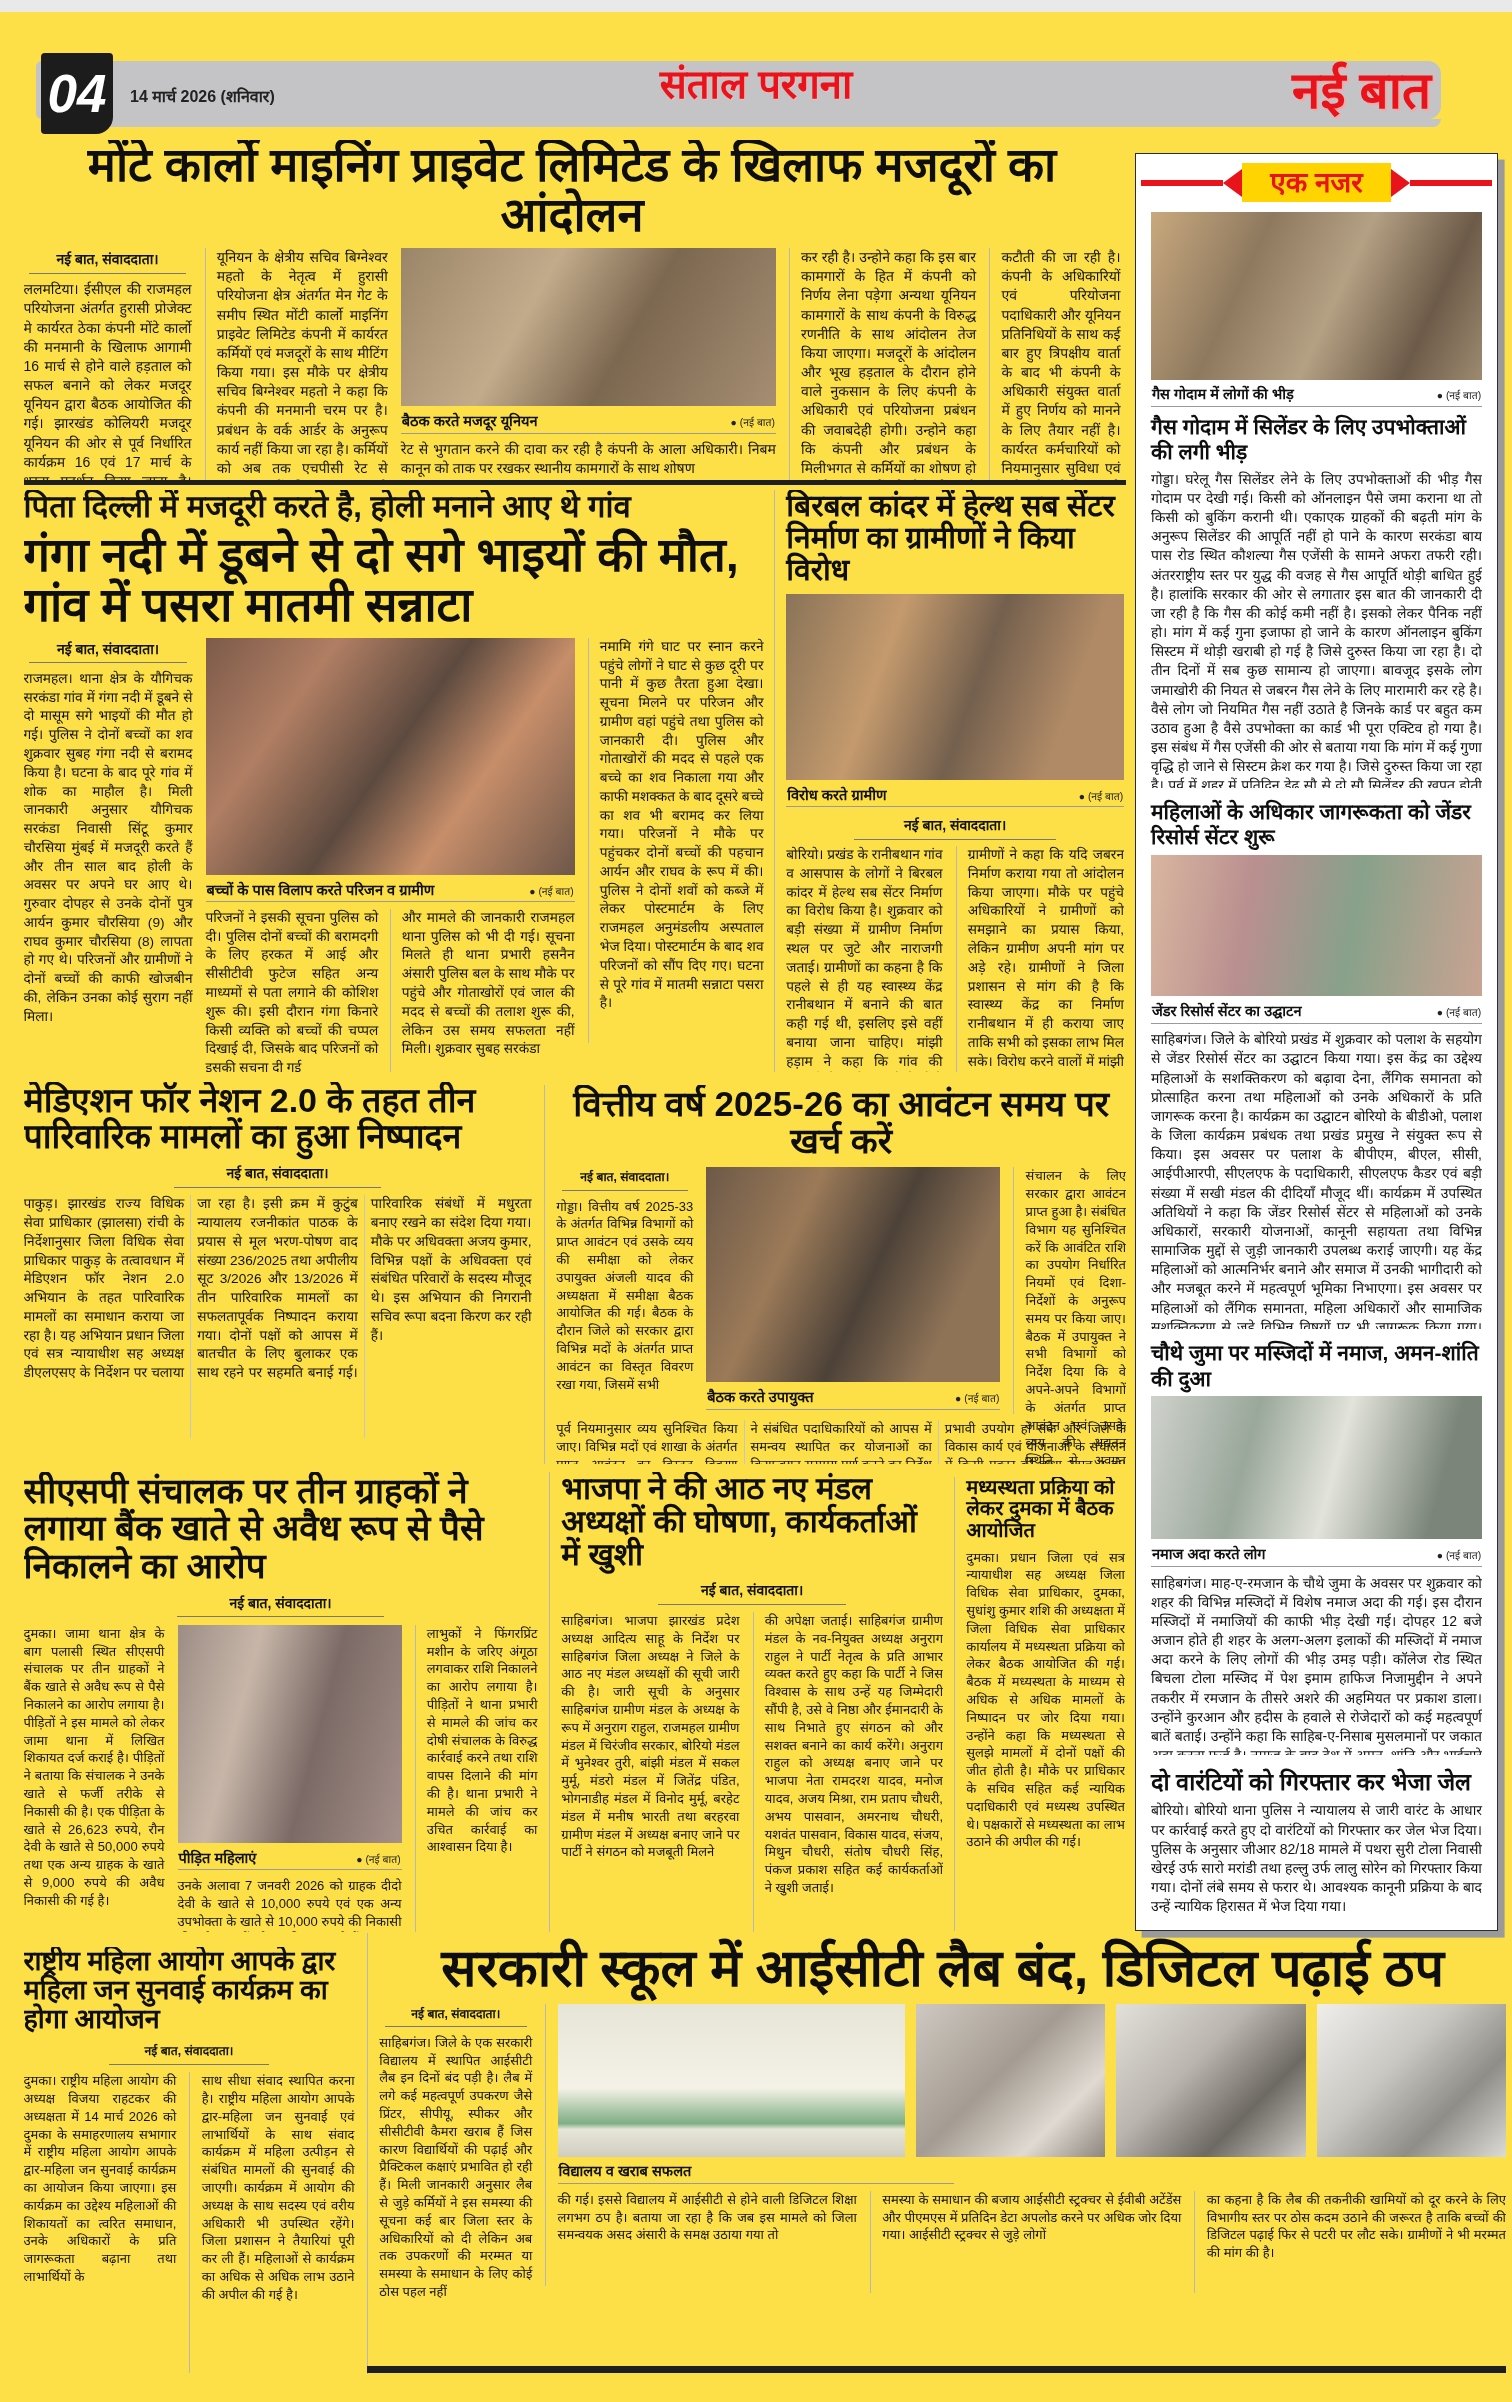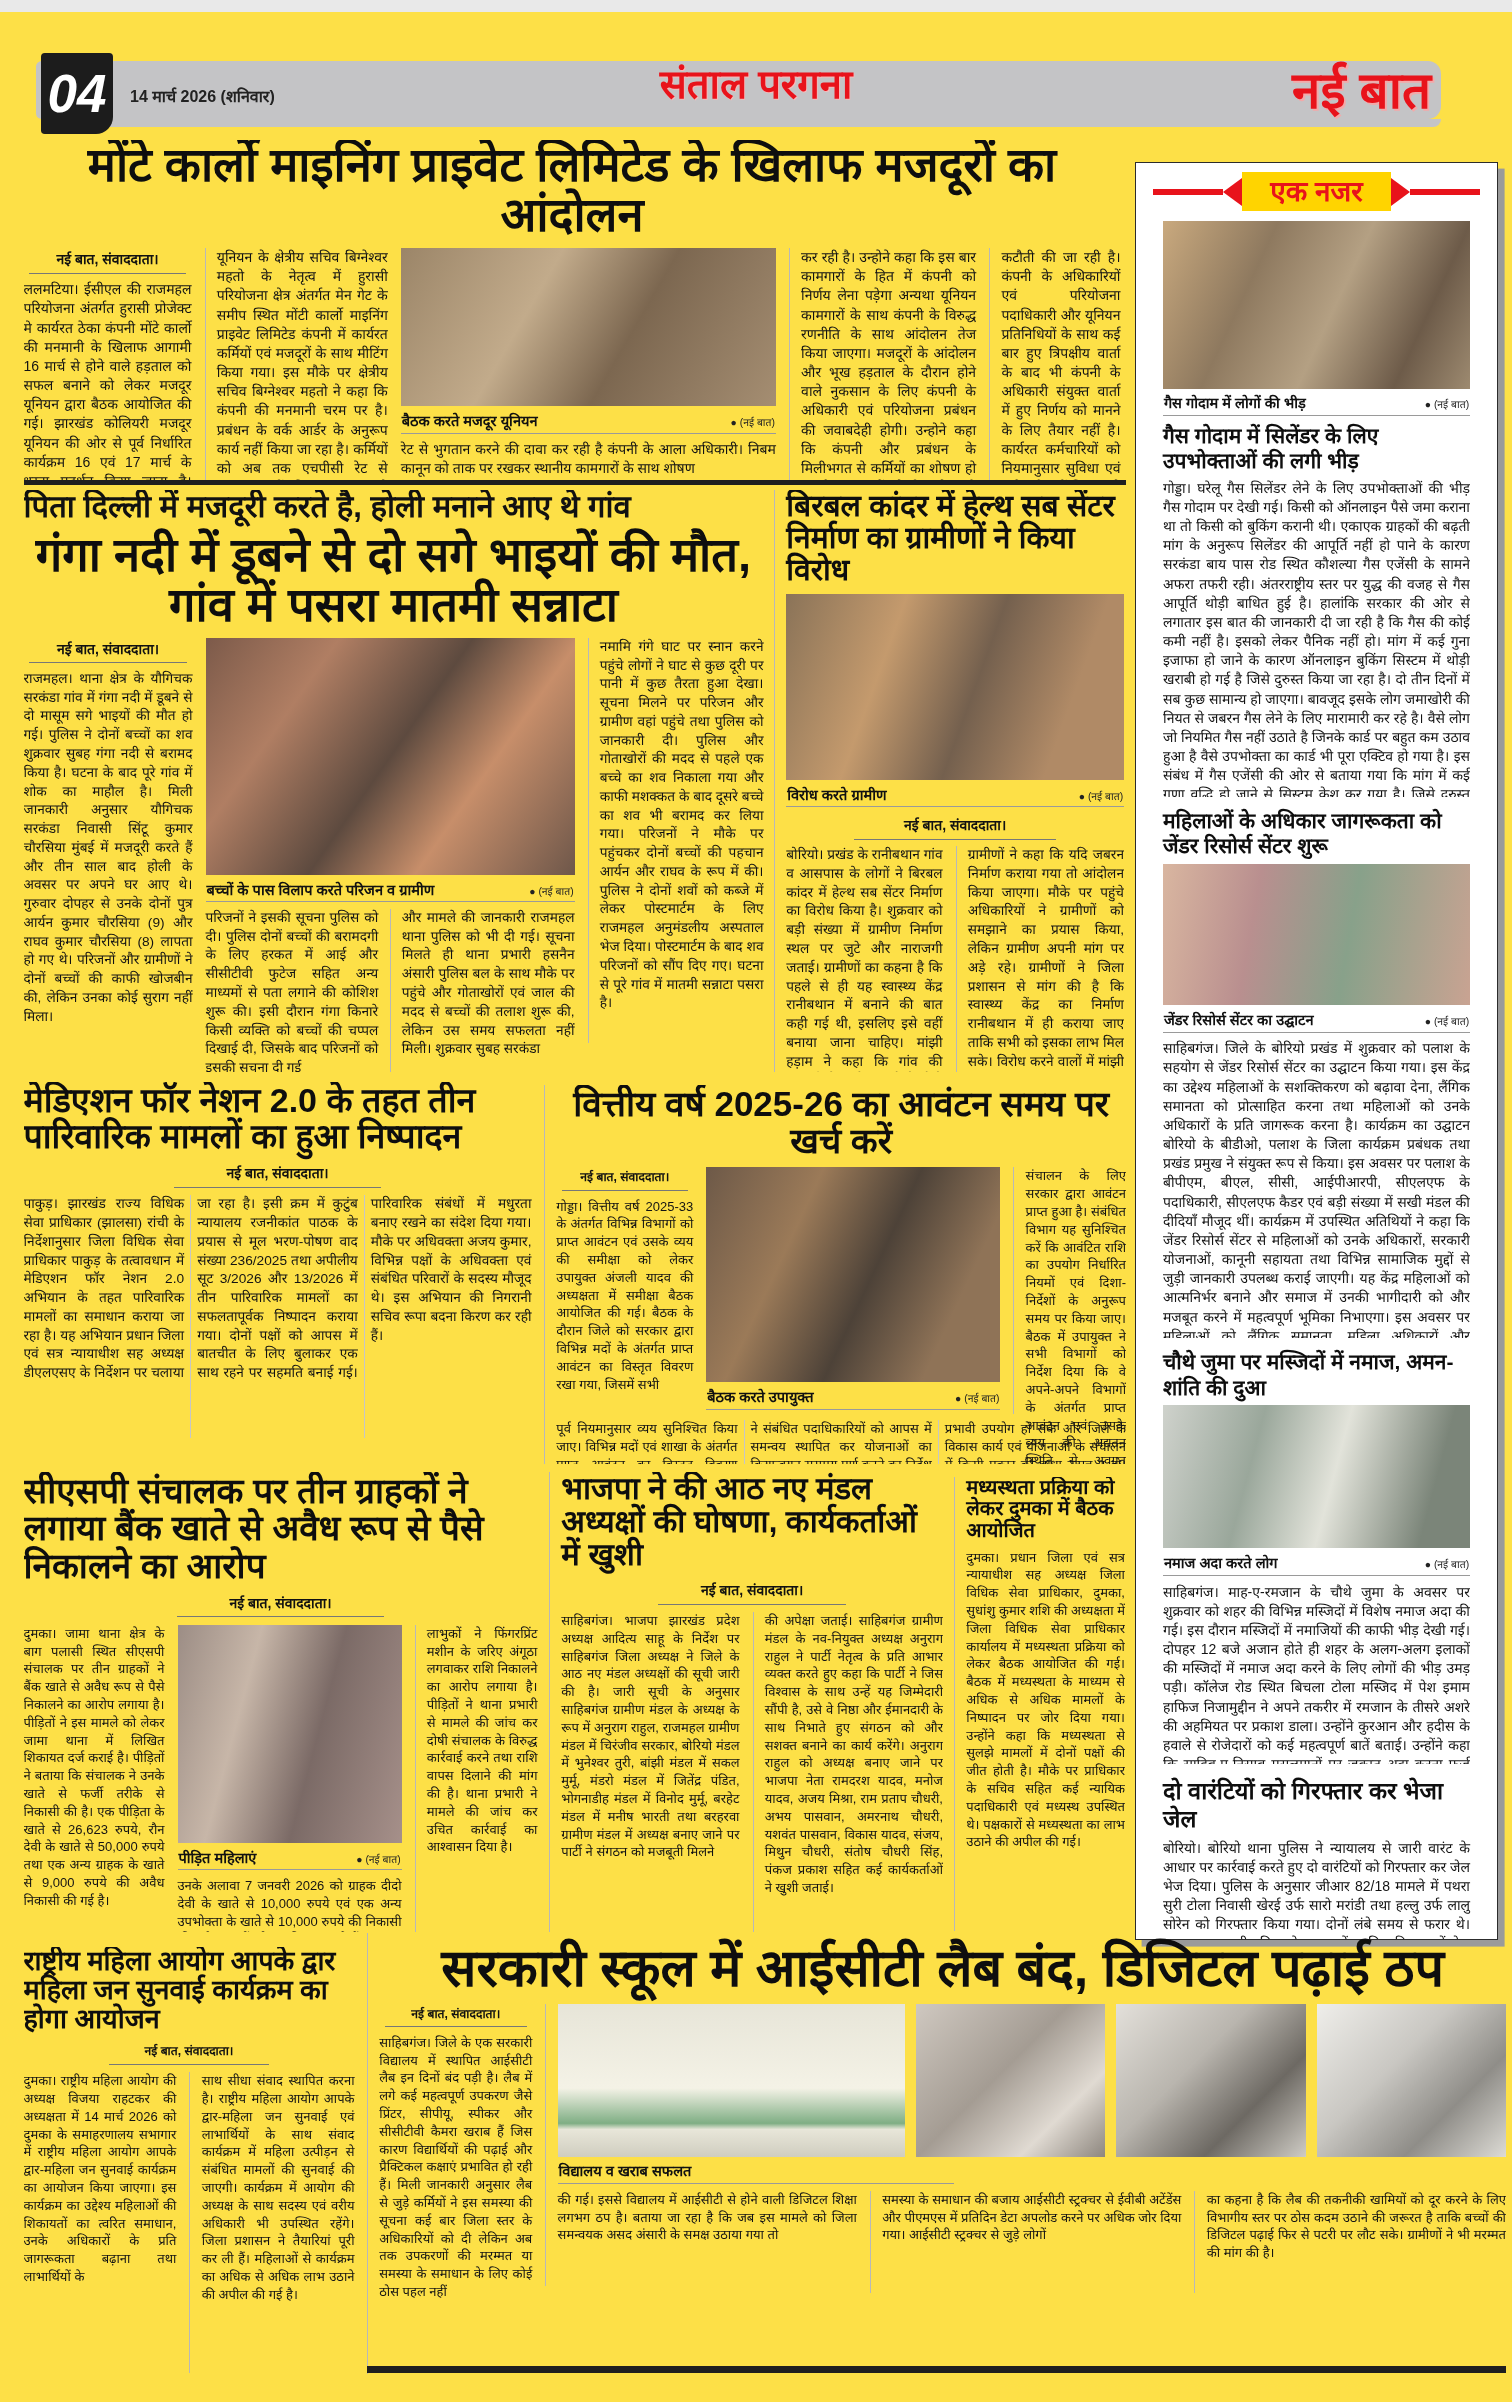--- a/index.html
+++ b/index.html
@@ -28,22 +28,22 @@
           border-bottom:0.9px solid #777;}
   .cap-row{display:flex;justify-content:space-between;align-items:baseline;font-size:14.6px;
           font-weight:bold;padding:3.8px 0.9px 2.8px;border-bottom:0.9px solid #9a9a9a;margin-bottom:6.6px;}
   .cap-credit{font-size:10.4px;font-weight:normal;white-space:nowrap;color:#222;}
   .photo{width:100%;background:#b9a890;}
   .cols{display:flex;gap:13px;}
   .bl{border-left:0.9px solid #b8b8b8;padding-left:11.3px;}
   .hr-heavy{position:absolute;background:#1f1f1f;}
 
   
-  .eknajar{position:absolute;left:1135px;top:150px;width:363px;height:1778px;background:#fff;
-           border:1.9px solid #2c2c2c;box-shadow:6.6px 6.6px 0 #9a9a9a;padding:0 27px;box-sizing:border-box;
+  .eknajar{position:absolute;left:1135px;top:141px;width:363px;height:1778px;background:#fff;
+           border:1.9px solid #2c2c2c;box-shadow:6.6px 6.6px 0 #9a9a9a;padding:0 15px;box-sizing:border-box;
            overflow:hidden;}
   .banner{display:flex;align-items:center;margin:9.4px -10.4px 9.4px;}
   .banner::before,.banner::after{content:"";flex:1;height:5.6px;background:#e8131b;}
   .tri{width:0;height:0;border-top:14px solid transparent;border-bottom:14px solid transparent;}
   .tri-l{border-right:19px solid #e8131b;}
   .tri-r{border-left:19px solid #e8131b;}
   .banner-label{background:#ffd400;color:#e8131b;font-weight:bold;font-size:28px;
            padding:1.9px 28px;line-height:1.25;}
   .hl-box{font-size:21px;text-align:left;margin:5.6px 0 5.6px;line-height:1.2;}
   .eknajar .body{font-size:14px;}
@@ -133,21 +133,21 @@
       <span class="cap-credit">● (नई बात)</span>
     </div>
     <p class="body" style="height:181px;overflow:hidden">साहिबगंज। माह-ए-रमजान के चौथे जुमा के अवसर पर शुक्रवार को शहर की विभिन्न मस्जिदों में विशेष नमाज अदा की गई। इस दौरान मस्जिदों में नमाजियों की काफी भीड़ देखी गई। दोपहर 12 बजे अजान होते ही शहर के अलग-अलग इलाकों की मस्जिदों में नमाज अदा करने के लिए लोगों की भीड़ उमड़ पड़ी। कॉलेज रोड स्थित बिचला टोला मस्जिद में पेश इमाम हाफिज निजामुद्दीन ने अपने तकरीर में रमजान के तीसरे अशरे की अहमियत पर प्रकाश डाला। उन्होंने कुरआन और हदीस के हवाले से रोजेदारों को कई महत्वपूर्ण बातें बताई। उन्होंने कहा कि साहिब-ए-निसाब मुसलमानों पर जकात अदा करना फर्ज है। नमाज के बाद देश में अमन, शांति और भाईचारे के लिए विशेष दुआ की गई। इस मौके पर बड़ी संख्या में लोग एक दूसरे से गले मिलकर जुमे की मुबारकबाद देते नजर आए। सभी मस्जिदों में सुरक्षा के पुख्ता इंतजाम किए गए थे। अगले जुमा को अलविदा जुमा माना जाएगा, जिसकी तैयारियां शुरू कर दी गई हैं।</p>
 
     <h2 class="hl hl-box" style="font-size:23.5px;margin-top:13px">दो वारंटियों को गिरफ्तार कर भेजा जेल</h2>
     <p class="body">बोरियो। बोरियो थाना पुलिस ने न्यायालय से जारी वारंट के आधार पर कार्रवाई करते हुए दो वारंटियों को गिरफ्तार कर जेल भेज दिया। पुलिस के अनुसार जीआर 82/18 मामले में पथरा सुरी टोला निवासी खेरई उर्फ सारो मरांडी तथा हल्लु उर्फ लालु सोरेन को गिरफ्तार किया गया। दोनों लंबे समय से फरार थे। आवश्यक कानूनी प्रक्रिया के बाद उन्हें न्यायिक हिरासत में भेज दिया गया।</p>
   </aside>
 
   <section class="story" style="left:23.5px;top:478px;width:740px;height:582px">
     <div class="ganga-kicker">पिता दिल्ली में मजदूरी करते है, होली मनाने आए थे गांव</div>
-    <h1 class="hl" style="font-size:47px;text-align:center">गंगा नदी में डूबने से दो सगे भाइयों की मौत, गांव में पसरा मातमी सन्नाटा</h1>
+    <h1 class="hl" style="font-size:47px;text-align:left">गंगा नदी में डूबने से दो सगे भाइयों की मौत, गांव में पसरा मातमी सन्नाटा</h1>
     <div class="cols" style="height:405px">
       <div style="flex:0 0 169px">
         <div class="byline">नई बात, संवाददाता।</div>
         <p class="body" style="font-size:13.7px">राजमहल। थाना क्षेत्र के यौगिचक सरकंडा गांव में गंगा नदी में डूबने से दो मासूम सगे भाइयों की मौत हो गई। पुलिस ने दोनों बच्चों का शव शुक्रवार सुबह गंगा नदी से बरामद किया है। घटना के बाद पूरे गांव में शोक का माहौल है। मिली जानकारी अनुसार यौगिचक सरकंडा निवासी सिंटू कुमार चौरसिया मुंबई में मजदूरी करते हैं और तीन साल बाद होली के अवसर पर अपने घर आए थे। गुरुवार दोपहर से उनके दोनों पुत्र आर्यन कुमार चौरसिया (9) और राघव कुमार चौरसिया (8) लापता हो गए थे। परिजनों और ग्रामीणों ने दोनों बच्चों की काफी खोजबीन की, लेकिन उनका कोई सुराग नहीं मिला।</p>
       </div>
       <div style="flex:0 0 369px">
         <div class="photo" style="height:237px;background:linear-gradient(125deg,#7c5a4a,#b07e63 25%,#5d4a3f 50%,#c78e6a 70%,#6e574a)"></div>
         <div class="cap-row">
           <span>बच्चों के पास विलाप करते परिजन व ग्रामीण</span>
           <span class="cap-credit">● (नई बात)</span>

